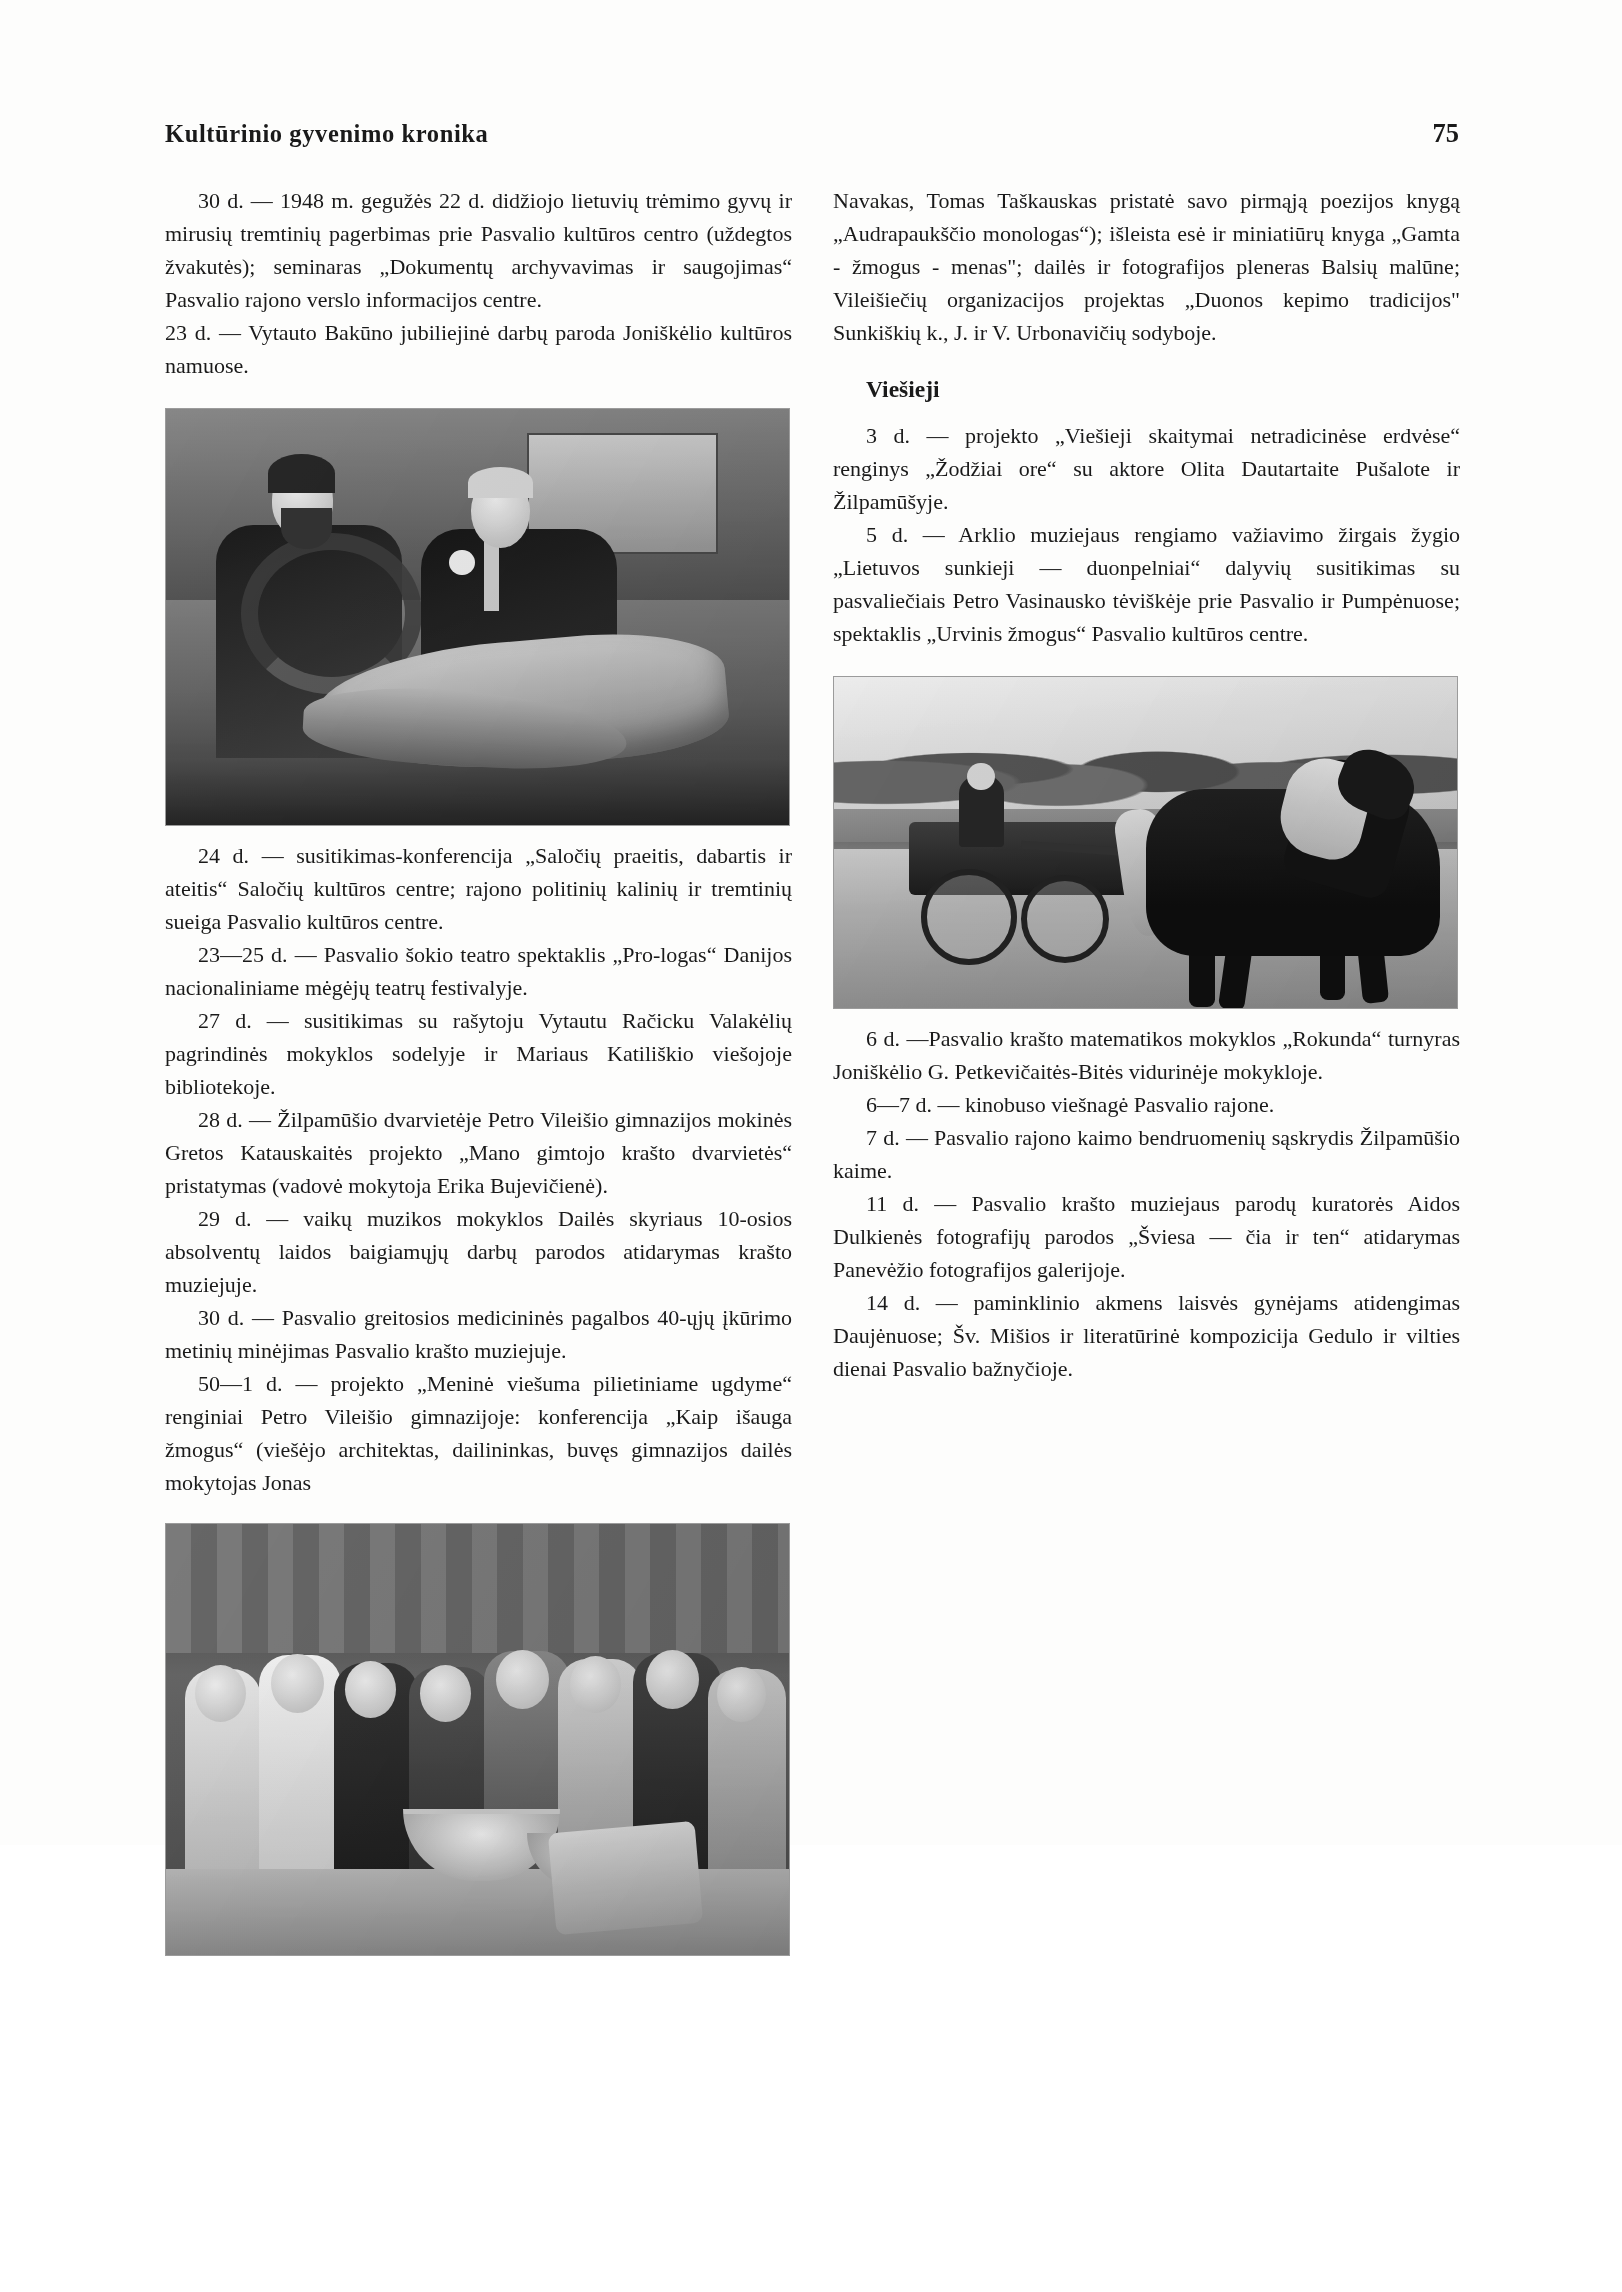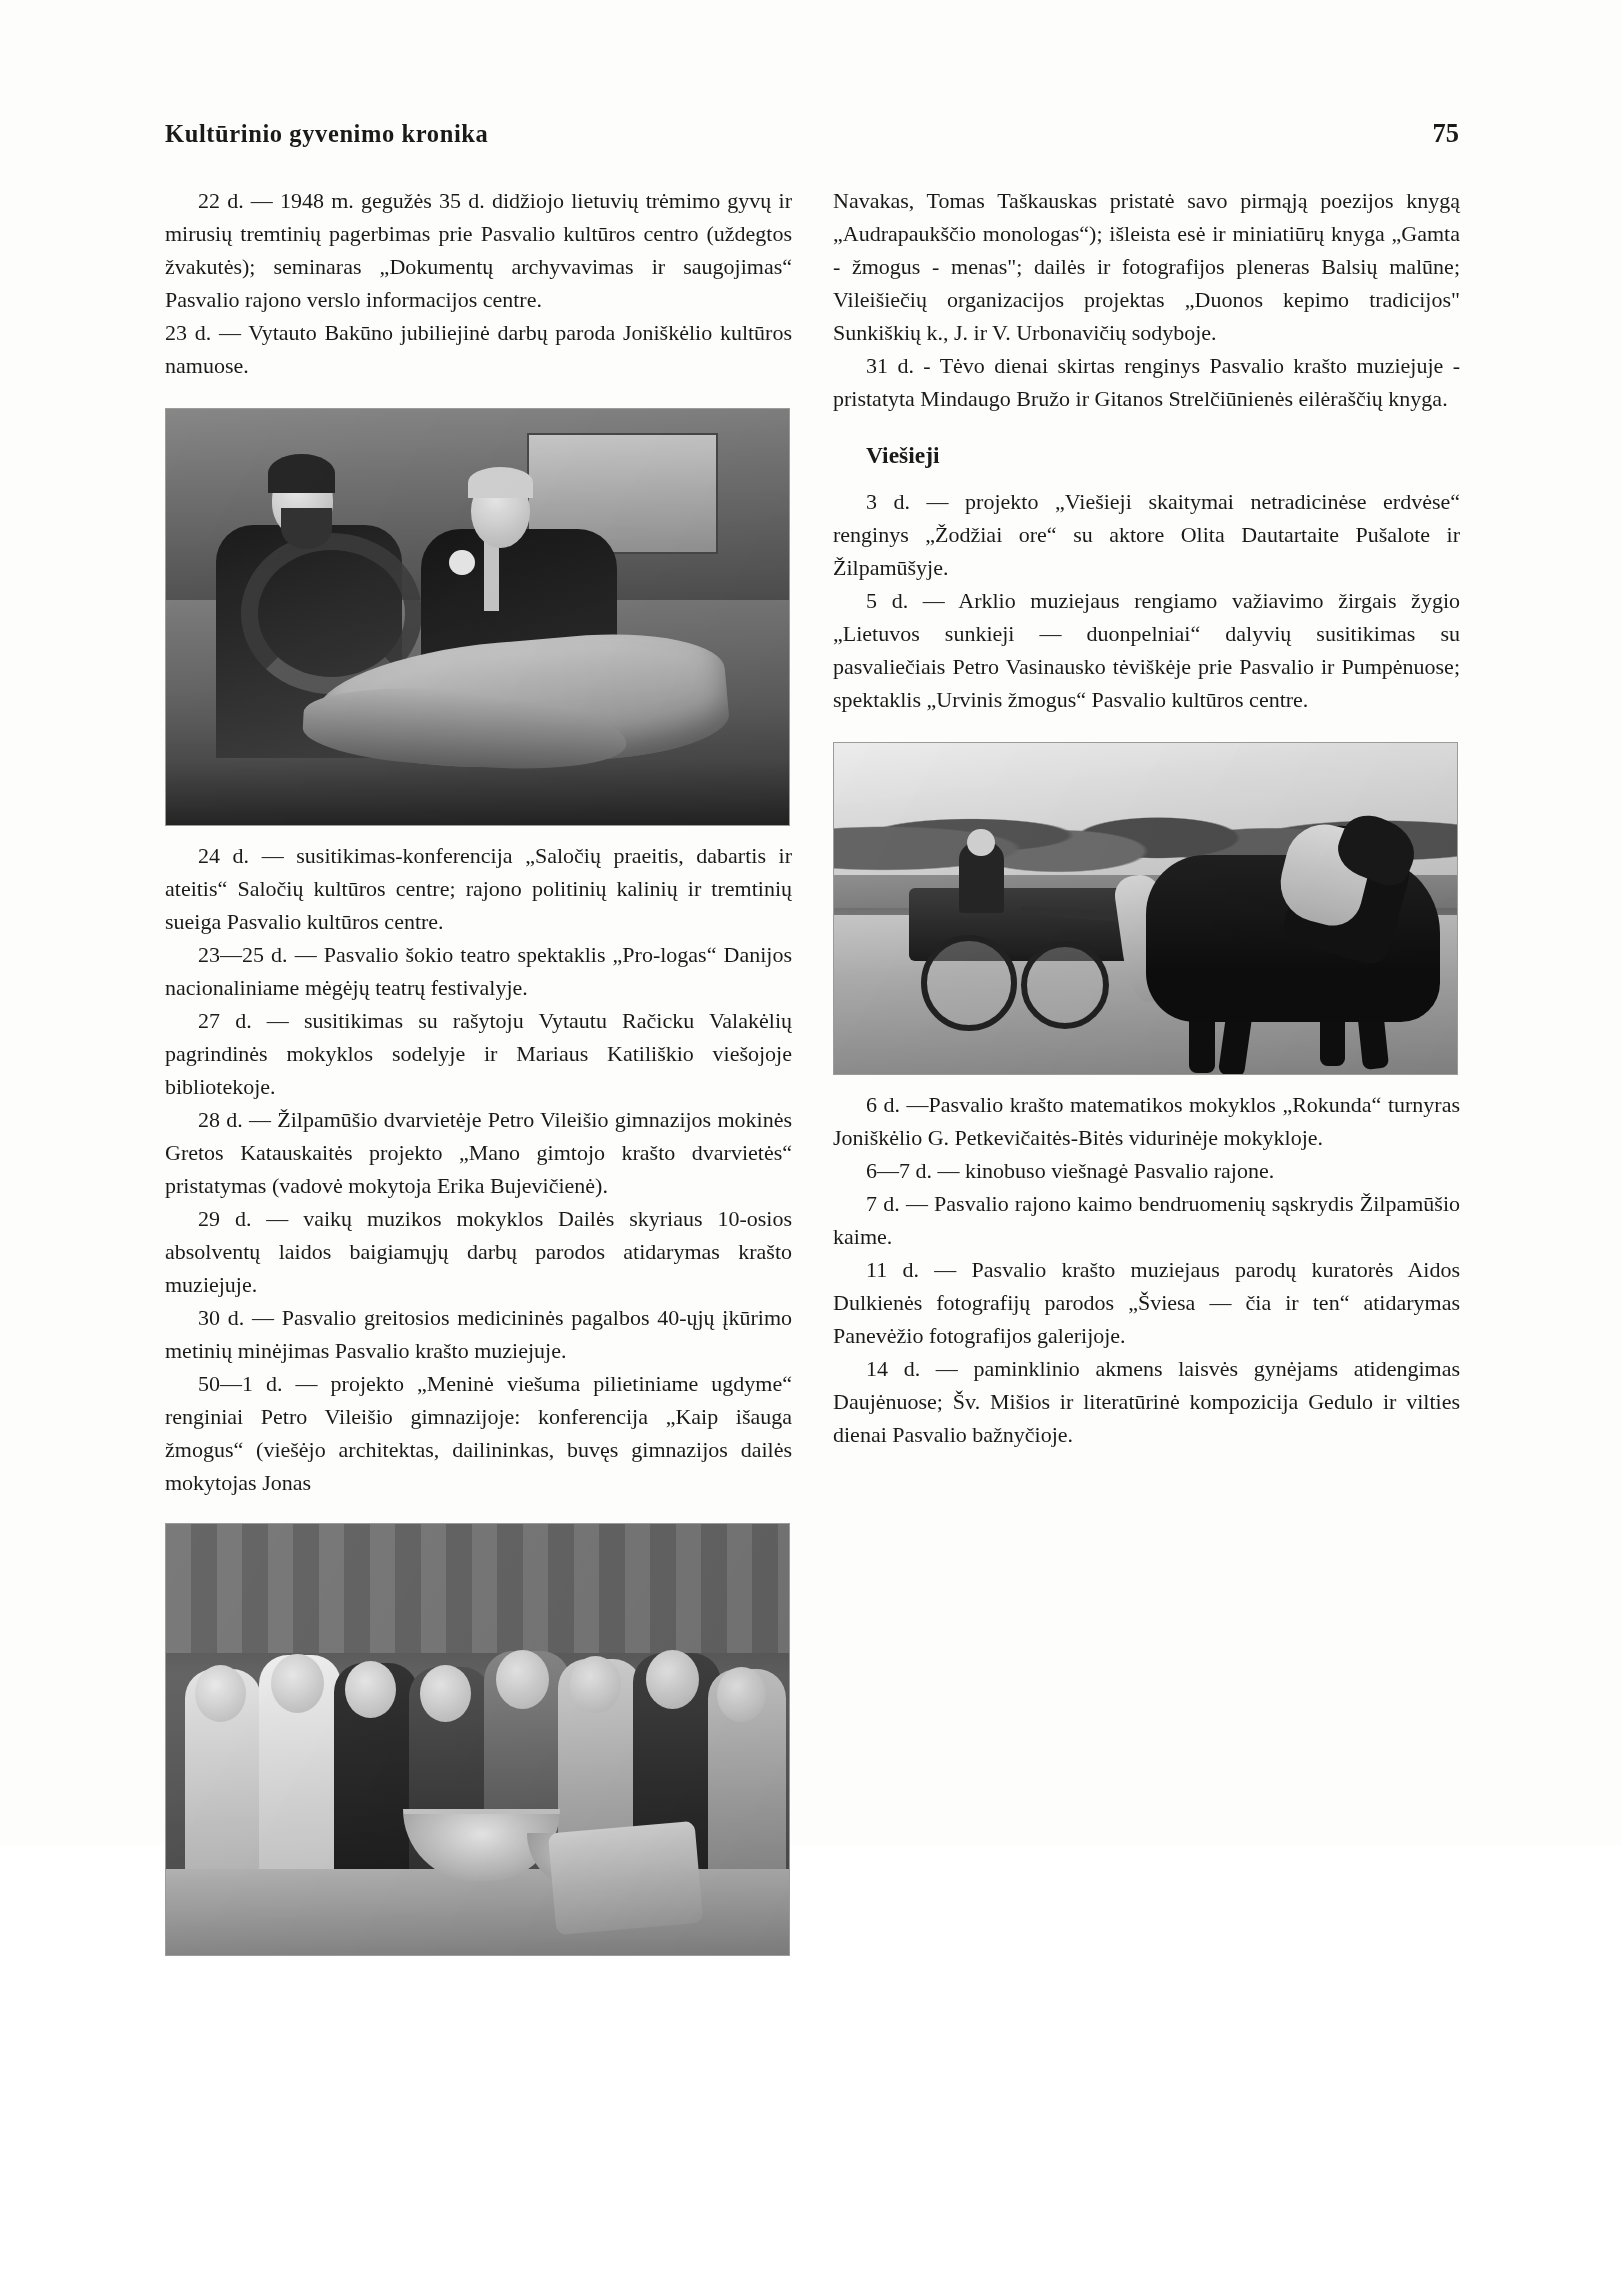--- a/index.html
+++ b/index.html
@@ -309,21 +309,21 @@
 
   <div class="header">
     <div class="header-title">Kultūrinio gyvenimo kronika</div>
     <div class="header-page">75</div>
   </div>
 
   <div class="columns">
 
     <div class="col col-left">
 
-      <p class="indent">22 d. — 1948 m. gegužės 35 d. didžiojo lietuvių trėmimo gyvų ir mirusių tremtinių pagerbimas prie Pasvalio kultūros centro (uždegtos žvakutės); seminaras „Dokumentų archyvavimas ir saugojimas“ Pasvalio rajono verslo informacijos centre.</p>
+      <p class="indent">30 d. — 1948 m. gegužės 22 d. didžiojo lietuvių trėmimo gyvų ir mirusių tremtinių pagerbimas prie Pasvalio kultūros centro (uždegtos žvakutės); seminaras „Dokumentų archyvavimas ir saugojimas“ Pasvalio rajono verslo informacijos centre.</p>
       <p class="noindent">23 d. — Vytauto Bakūno jubiliejinė darbų paroda Joniškėlio kultūros namuose.</p>
 
       <div class="figure fig1 grayscale">
         <div class="ph1-bg"></div>
         <div class="ph1-wall"></div>
         <div class="ph1-win"></div>
         <div class="ph1-man1-body"></div>
         <div class="ph1-wreath"></div>
         <div class="ph1-man1-head"></div>
         <div class="ph1-man1-hair"></div>
@@ -380,21 +380,20 @@
         <div class="ph3-bowl2"></div>
         <div class="ph3-sack"></div>
         <div class="fig-mask"></div>
       </div>
 
     </div>
 
     <div class="col col-right">
 
       <p class="noindent">Navakas, Tomas Taškauskas pristatė savo pirmąją poezijos knygą „Audrapaukščio monologas“); išleista esė ir miniatiūrų knyga „Gamta - žmogus - menas"; dailės ir fotografijos pleneras Balsių malūne; Vileišiečių organizacijos projektas „Duonos kepimo tradicijos" Sunkiškių k., J. ir V. Urbonavičių sodyboje.</p>
-      <p class="indent">31 d. - Tėvo dienai skirtas renginys Pasvalio krašto muziejuje - pristatyta Mindaugo Bružo ir Gitanos Strelčiūnienės eilėraščių knyga.</p>
 
       <div class="subhead">Viešieji</div>
 
       <p class="indent">3 d. — projekto „Viešieji skaitymai netradicinėse erdvėse“ renginys „Žodžiai ore“ su aktore Olita Dautartaite Pušalote ir Žilpamūšyje.</p>
       <p class="indent">5 d. — Arklio muziejaus rengiamo važiavimo žirgais žygio „Lietuvos sunkieji — duonpelniai“ dalyvių susitikimas su pasvaliečiais Petro Vasinausko tėviškėje prie Pasvalio ir Pumpėnuose; spektaklis „Urvinis žmogus“ Pasvalio kultūros centre.</p>
 
       <div class="figure fig3 grayscale">
         <div class="ph2-sky"></div>
         <div class="ph2-trees"></div>
         <div class="ph2-grass-far"></div>

